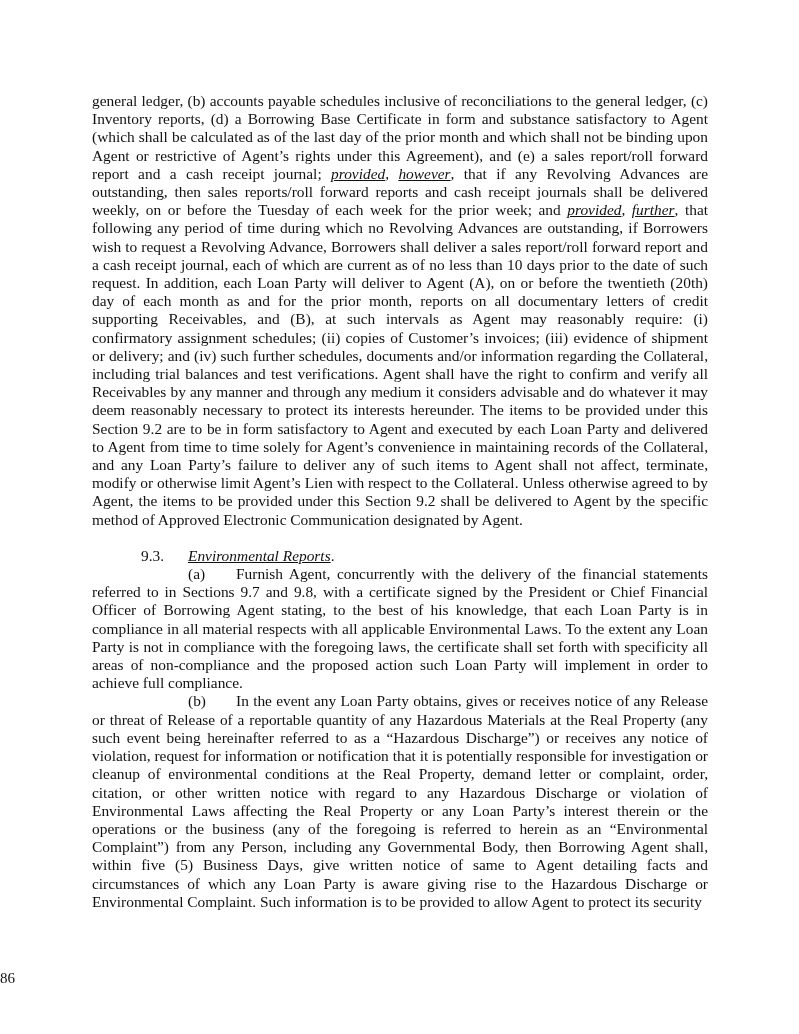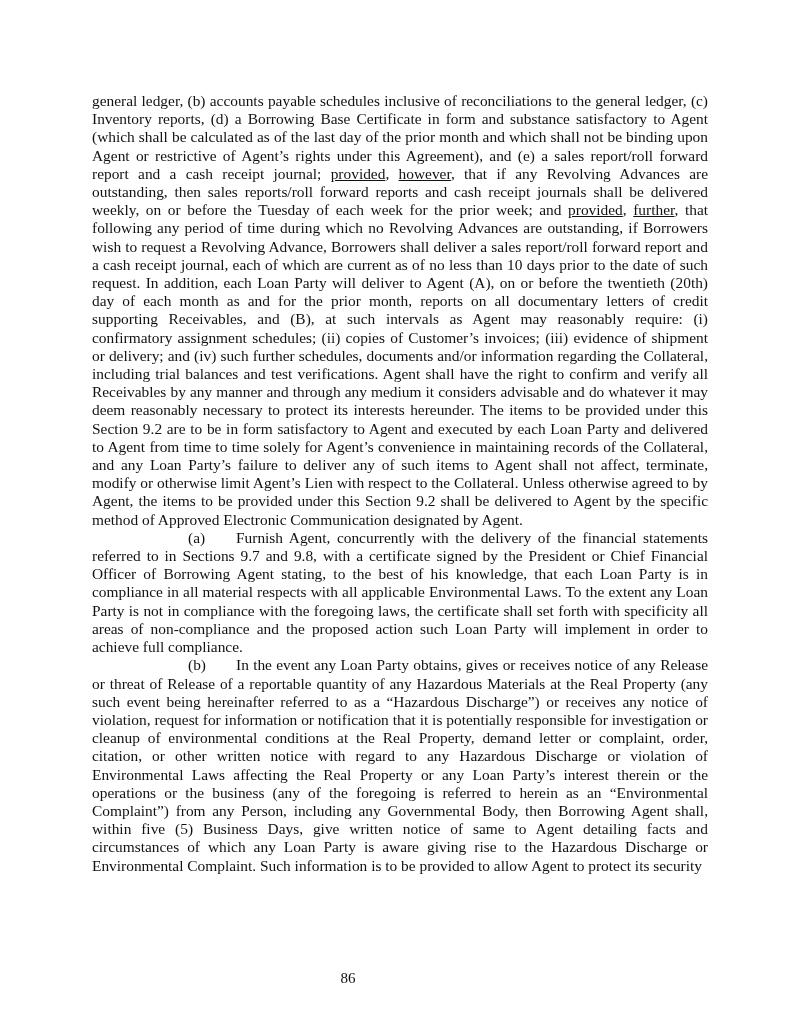--- a/index.html
+++ b/index.html
@@ -7,33 +7,37 @@
   .page {
     position: absolute; left: 92px; top: 92px; width: 616px;
     font-family: "Liberation Serif", "DejaVu Serif", serif;
     font-size: 15.4px; line-height: 18.2px; color: #111;
   }
   .para { text-align: justify; margin: 0; }
   .para.gap { }
   .heading { margin: 18px 0 0 0; position: relative; height: 18.2px; }
   .heading .num { position: absolute; left: 49px; }
   .heading .title { position: absolute; left: 96px; }
-  .u { text-decoration: underline; }
+  .u { text-decoration: underline; font-style: italic; }
   .sub { text-indent: 96px; }
   .sub .label { display: inline-block; width: 48px; text-indent: 0; }
   .footer {
-    position: absolute; top: 970px; left: 0; width: 680px; text-align: center;
-    font-family: "Liberation Serif", "DejaVu Serif", serif; font-size: 15px; color: #111; margin-left: 8px;
+    position: absolute; top: 970px; left: 0; width: 680px; 
+    font-family: "Liberation Serif", "DejaVu Serif", serif; font-size: 15px; color: #111;
   }
 </style>
 </head>
 <body>
 
 <div class="page">
   <p class="para"><span>general ledger, (b) accounts payable schedules inclusive of reconciliations to the general ledger, (c) Inventory reports, (d) a Borrowing Base Certificate in form and substance satisfactory to Agent (which shall be calculated as of the last day of the prior month and which shall not be binding upon Agent or restrictive of Agent’s rights under this Agreement), and (e) a sales report/roll forward report and a cash receipt journal; </span><span class="u">provided</span><span>, </span><span class="u">however</span><span>, that if any Revolving Advances are outstanding, then sales reports/roll forward reports and cash receipt journals shall be delivered weekly, on or before the Tuesday of each week for the prior week; and </span><span class="u">provided</span><span>, </span><span class="u">further</span><span>, that following any period of time during which no Revolving Advances are outstanding, if Borrowers wish to request a Revolving Advance, Borrowers shall deliver a sales report/roll forward report and a cash receipt journal, each of which are current as of no less than 10 days prior to the date of such request. In addition, each Loan Party will deliver to Agent (A), on or before the twentieth (20th) day of each month as and for the prior month, reports on all documentary letters of credit supporting Receivables, and (B), at such intervals as Agent may reasonably require: (i) confirmatory assignment schedules; (ii) copies of Customer’s invoices; (iii) evidence of shipment or delivery; and (iv) such further schedules, documents and/or information regarding the Collateral, including trial balances and test verifications.  Agent shall have the right to confirm and verify all Receivables by any manner and through any medium it considers advisable and do whatever it may deem reasonably necessary to protect its interests hereunder.  The items to be provided under this Section 9.2 are to be in form satisfactory to Agent and executed by each Loan Party and delivered to Agent from time to time solely for Agent’s convenience in maintaining records of the Collateral, and any Loan Party’s failure to deliver any of such items to Agent shall not affect, terminate, modify or otherwise limit Agent’s Lien with respect to the Collateral.  Unless otherwise agreed to by Agent, the items to be provided under this Section 9.2 shall be delivered to Agent by the specific method of Approved Electronic Communication designated by Agent.</span></p>
 
+  <div class="heading">
+    <span class="num">9.3.</span>
+    <span class="title"><span class="u">Environmental Reports</span><span>.</span></span>
+  </div>
 
   <p class="para gap sub"><span class="label">(a)</span><span>Furnish Agent, concurrently with the delivery of the financial statements referred to in Sections 9.7 and 9.8, with a certificate signed by the President or Chief Financial Officer of Borrowing Agent stating, to the best of his knowledge, that each Loan Party is in compliance in all material respects with all applicable Environmental Laws.  To the extent any Loan Party is not in compliance with the foregoing laws, the certificate shall set forth with specificity all areas of non-compliance and the proposed action such Loan Party will implement in order to achieve full compliance.</span></p>
 
   <p class="para gap sub"><span class="label">(b)</span><span>In the event any Loan Party obtains, gives or receives notice of any Release or threat of Release of a reportable quantity of any Hazardous Materials at the Real Property (any such event being hereinafter referred to as a “Hazardous Discharge”) or receives any notice of violation, request for information or notification that it is potentially responsible for investigation or cleanup of environmental conditions at the Real Property, demand letter or complaint, order, citation, or other written notice with regard to any Hazardous Discharge or violation of Environmental Laws affecting the Real Property or any Loan Party’s interest therein or the operations or the business (any of the foregoing is referred to herein as an “Environmental Complaint”) from any Person, including any Governmental Body, then Borrowing Agent shall, within five (5) Business Days, give written notice of same to Agent detailing facts and circumstances of which any Loan Party is aware giving rise to the Hazardous Discharge or Environmental Complaint.  Such information is to be provided to allow Agent to protect its security</span></p>
 </div>
 
 <div class="footer">86</div>
 
 </body></html>

